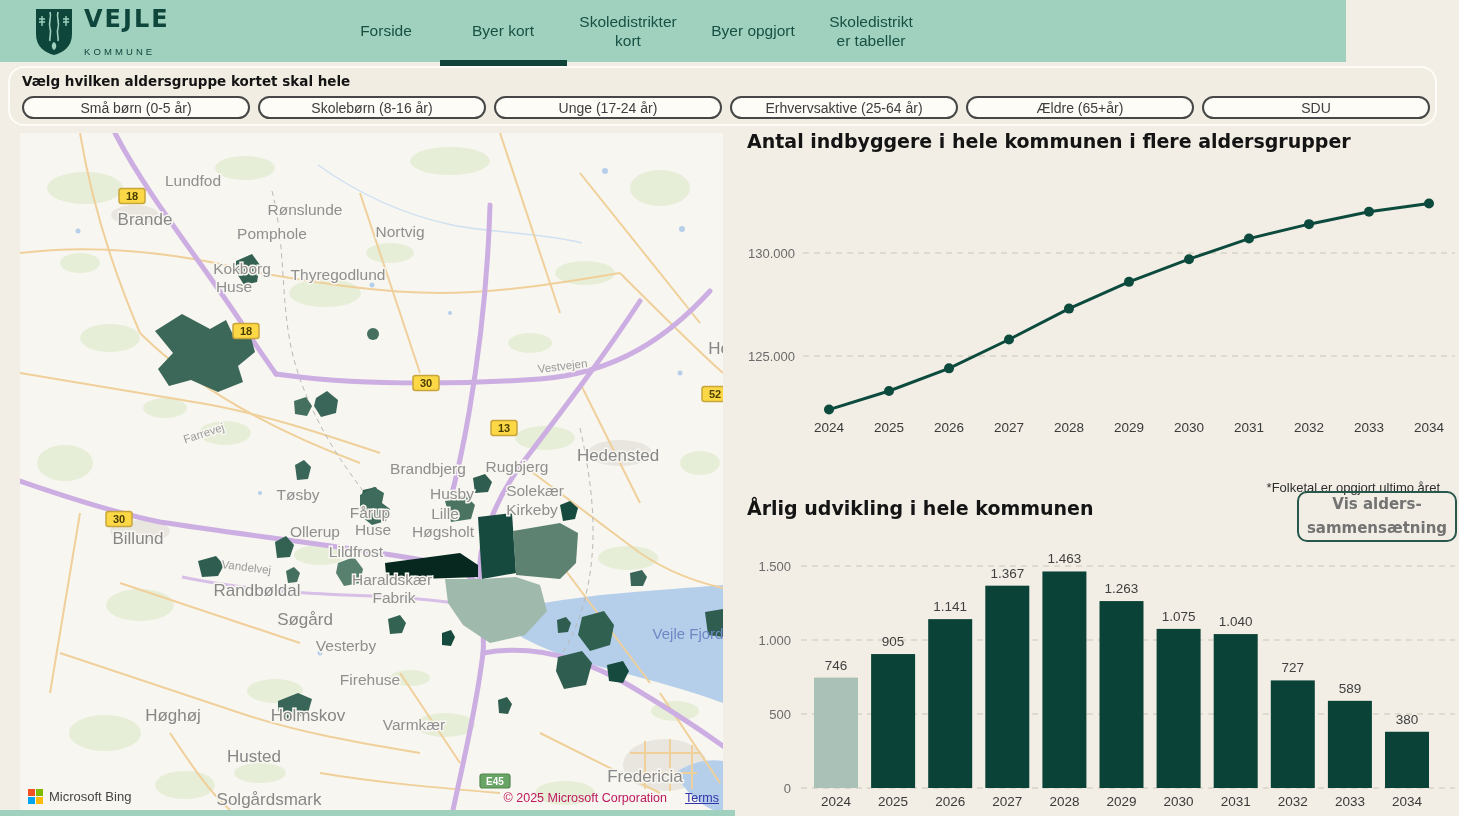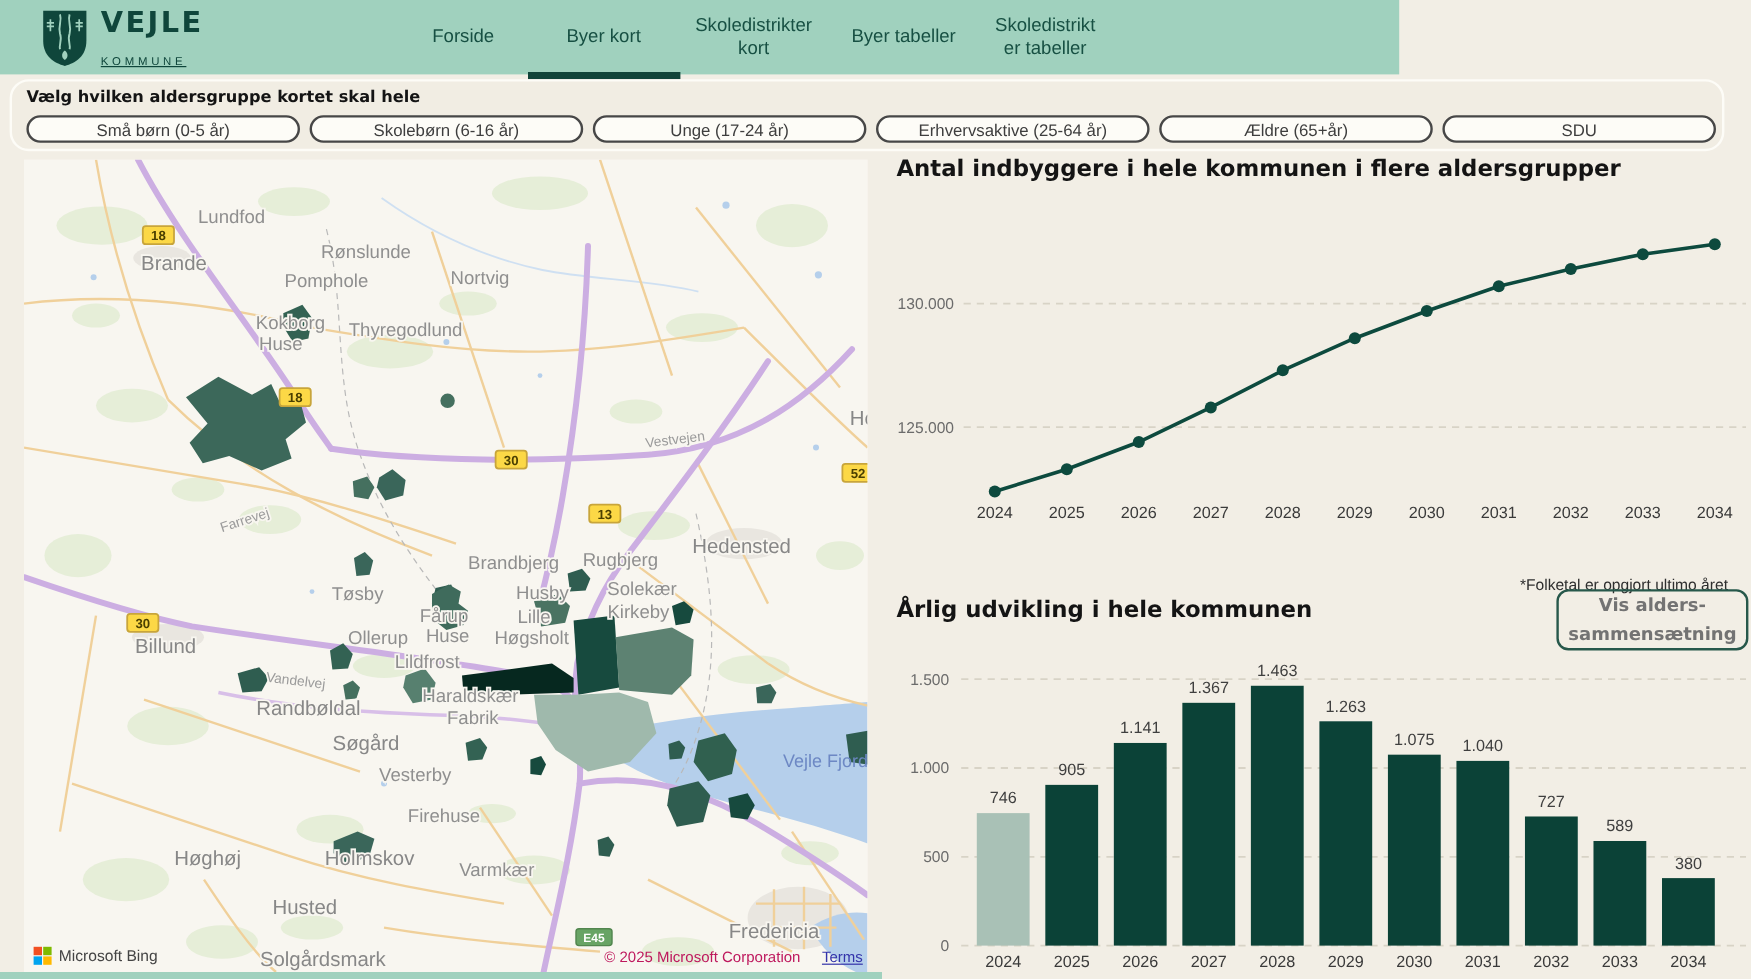--- a/index.html
+++ b/index.html
@@ -1,24 +1,24 @@
 <!DOCTYPE html>
 <html><head>
 <meta charset="utf-8">
 <style>
   html,body{margin:0;padding:0;background:#f2eee5;font-family:"Liberation Sans",sans-serif;}
   #stage{position:relative;width:1459px;height:816px;background:#f2eee5;overflow:hidden;}
 
   
-  #header{position:absolute;left:0;top:0;width:1166px;height:62px;background:#a0d1be;}
+  #header{position:absolute;left:0;top:0;width:1298px;height:62px;background:#a0d1be;padding-left:48px;}
   #logo{position:absolute;left:34px;top:7px;display:flex;align-items:center;gap:10px;}
   #logo .crest{width:40px;height:48px;}
   #logo .wordmark{display:flex;flex-direction:column;line-height:1;}
   #logo .wm-title{font-family:"DejaVu Sans",sans-serif;font-weight:700;font-size:24px;letter-spacing:2px;color:#0f463b;}
-  #logo .wm-sub{font-size:9.5px;letter-spacing:3.1px;color:#0f463b;margin-top:16px;text-decoration:underline;}
+  #logo .wm-sub{font-size:9.5px;letter-spacing:3.1px;color:#0f463b;margin-top:16px;}
   .tab{position:absolute;top:0;height:62px;display:flex;align-items:center;justify-content:center;text-align:center;
        color:#175043;font-size:15.5px;white-space:pre-line;cursor:pointer;line-height:1.25;}
   #tab-underline{position:absolute;left:440px;top:60px;width:127px;height:6px;background:#114439;}
 
   
   #filterbar{position:absolute;left:8px;top:66px;width:1429px;height:60px;background:#f1ede3;
              border:2px solid #fdfcf7;border-radius:16px;box-sizing:border-box;}
   #filter-heading{position:absolute;left:12px;top:5px;font-family:"DejaVu Sans",sans-serif;
                   font-weight:700;font-size:13.5px;color:#141414;}
   #filter-buttons{position:absolute;left:12px;top:28px;width:1404px;display:flex;gap:8px;}
@@ -76,32 +76,32 @@
       <div class="wordmark">
         <span class="wm-title">VEJLE</span>
         <span class="wm-sub">KOMMUNE</span>
       </div>
     </div>
     <div id="nav-tabs">
         <div class="tab" style="left: 330px; width: 112px;">Forside</div>
         <div class="tab active" style="left: 447px; width: 112px;">Byer kort</div>
         <div class="tab" style="left: 566px; width: 124px;">Skoledistrikter
 kort</div>
-        <div class="tab" style="left: 695px; width: 116px;">Byer tabeller</div>
+        <div class="tab" style="left: 695px; width: 116px;">Byer opgjort</div>
         <div class="tab" style="left: 811px; width: 120px;">Skoledistrikt
 er tabeller</div>
       </div>
     <div id="tab-underline"></div>
   </div>
 
   <div id="filterbar">
     <div id="filter-heading">Vælg hvilken aldersgruppe kortet skal hele</div>
     <div id="filter-buttons">
         <div class="fbtn">Små børn (0-5 år)</div>
-        <div class="fbtn">Skolebørn (6-16 år)</div>
+        <div class="fbtn">Skolebørn (8-16 år)</div>
         <div class="fbtn">Unge (17-24 år)</div>
         <div class="fbtn">Erhvervsaktive (25-64 år)</div>
         <div class="fbtn">Ældre (65+år)</div>
         <div class="fbtn">SDU</div>
       </div>
   </div>
 
   <div id="map">
     <svg id="map-svg" width="703" height="677" viewBox="0 0 703 677">
       <rect x="0" y="0" width="703" height="677" fill="#f8f6f0"></rect>

